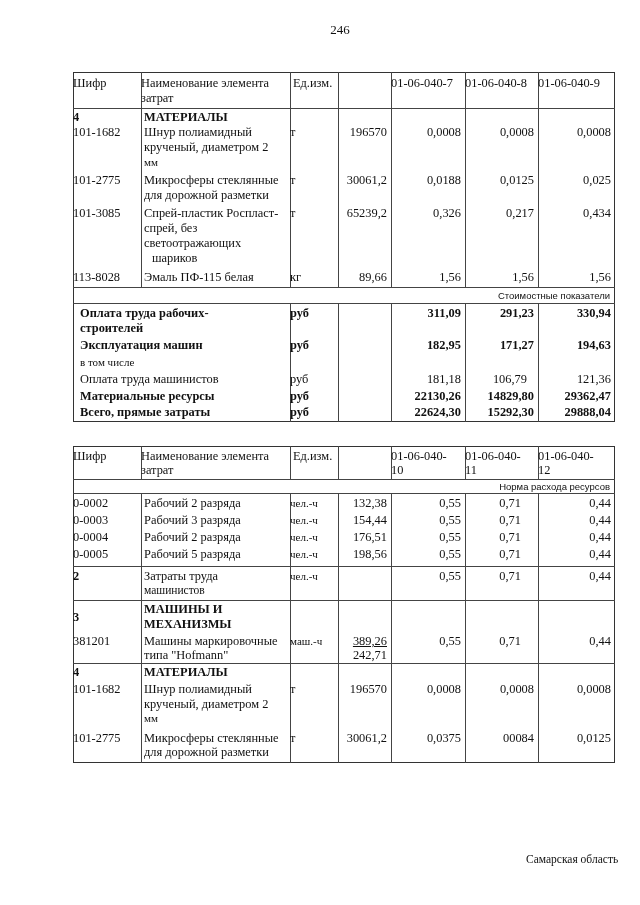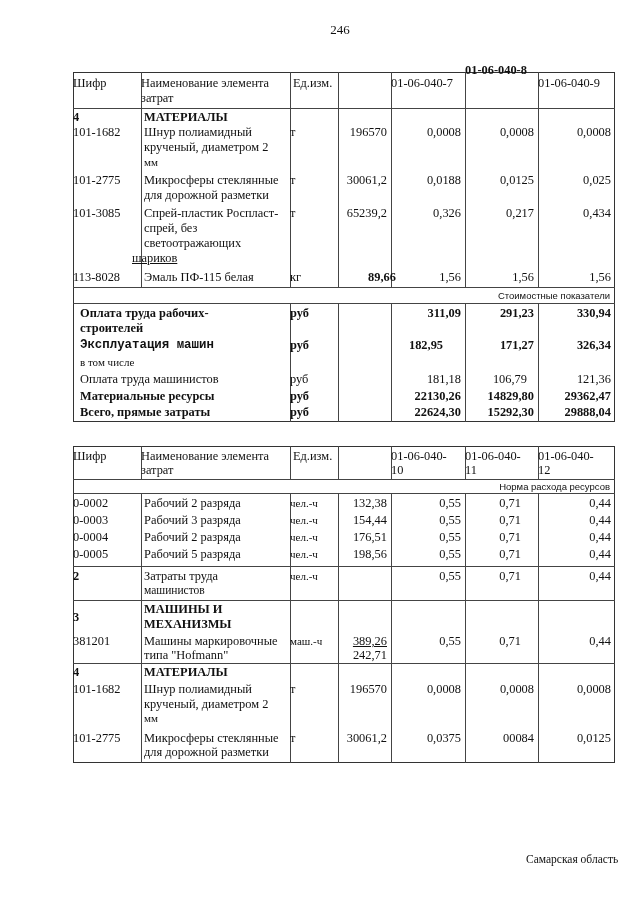--- a/index.html
+++ b/index.html
@@ -39,21 +39,21 @@
 
 <div class="hl" style="left:73px; top:108px; width:542px;"></div>
 <div class="hl" style="left:73px; top:287px; width:542px;"></div>
 <div class="hl" style="left:73px; top:303px; width:542px;"></div>
 
 <div class="c ctr" style="left:73px; top:76px; width:68px;">Шифр</div>
 <div class="c ctr" style="left:141px; top:76px; width:149px;">Наименование элемента</div>
 <div class="c ctr" style="left:141px; top:91px; width:149px;">затрат</div>
 <div class="c" style="left:293px; top:76px;">Ед.изм.</div>
 <div class="c ctr" style="left:391px; top:76px; width:74px;">01-06-040-7</div>
-<div class="c ctr" style="left:465px; top:63px; width:73px;font-weight:bold;">01-06-040-8</div>
+<div class="c ctr" style="left:465px; top:76px; width:73px;">01-06-040-8</div>
 <div class="c ctr" style="left:538px; top:76px; width:77px;">01-06-040-9</div>
 
 <div class="c ctr b" style="left:73px; top:110px; width:68px;">4</div>
 <div class="c b" style="left:144px; top:110px;">МАТЕРИАЛЫ</div>
 
 <div>
   <div class="c ctr" style="left:73px; top:125px; width:68px;">101-1682</div>
   <div class="c" style="left:144px; top:125px;">Шнур полиамидный</div>
   <div class="c" style="left:144px; top:140px;">крученый, диаметром 2</div>
   <div class="c" style="left:144px; top:155px; font-size:11px;">мм</div>
@@ -73,54 +73,54 @@
   <div class="c rt" style="left:391px; top:173px; width:70px;">0,0188</div>
   <div class="c rt" style="left:465px; top:173px; width:69px;">0,0125</div>
   <div class="c rt" style="left:538px; top:173px; width:73px;">0,025</div>
 </div>
 
 <div>
   <div class="c ctr" style="left:73px; top:206px; width:68px;">101-3085</div>
   <div class="c" style="left:144px; top:206px;">Спрей-пластик Роспласт-</div>
   <div class="c" style="left:144px; top:221px;">спрей, без</div>
   <div class="c" style="left:144px; top:236px;">светоотражающих</div>
-  <div class="c" style="left:132px; top:251px;text-decoration:underline;">шариков</div>
+  <div class="c" style="left:152px; top:251px;">шариков</div>
   <div class="c ctr" style="left:290px; top:206px; width:48px;">т</div>
   <div class="c rt" style="left:338px; top:206px; width:49px;">65239,2</div>
   <div class="c rt" style="left:391px; top:206px; width:70px;">0,326</div>
   <div class="c rt" style="left:465px; top:206px; width:69px;">0,217</div>
   <div class="c rt" style="left:538px; top:206px; width:73px;">0,434</div>
 </div>
 
 <div>
   <div class="c ctr" style="left:73px; top:270px; width:68px;">113-8028</div>
   <div class="c" style="left:144px; top:270px;">Эмаль ПФ-115 белая</div>
   <div class="c ctr" style="left:290px; top:270px; width:48px;">кг</div>
-  <div class="c rt" style="left:347px; top:270px; width:49px;font-weight:bold;">89,66</div>
+  <div class="c rt" style="left:338px; top:270px; width:49px;">89,66</div>
   <div class="c rt" style="left:391px; top:270px; width:70px;">1,56</div>
   <div class="c rt" style="left:465px; top:270px; width:69px;">1,56</div>
   <div class="c rt" style="left:538px; top:270px; width:73px;">1,56</div>
 </div>
 
 <div class="c rt sans-note" style="left:391px; top:289px; width:219px; line-height:13px;">Стоимостные показатели</div>
 
 <div>
   <div class="c b" style="left:80px; top:306px;">Оплата труда рабочих-</div>
   <div class="c b" style="left:80px; top:321px;">строителей</div>
   <div class="c ctr b" style="left:290px; top:306px; width:48px;">руб</div>
   <div class="c rt b" style="left:391px; top:306px; width:70px;">311,09</div>
   <div class="c rt b" style="left:465px; top:306px; width:69px;">291,23</div>
   <div class="c rt b" style="left:538px; top:306px; width:73px;">330,94</div>
 </div>
 <div>
-  <div class="c b" style="left:80px; top:338px;font-family:Liberation Mono, monospace;">Эксплуатация машин</div>
+  <div class="c b" style="left:80px; top:338px;">Эксплуатация машин</div>
   <div class="c ctr b" style="left:290px; top:338px; width:48px;">руб</div>
-  <div class="c rt b" style="left:391px; top:338px; width:70px;text-align:center;">182,95</div>
+  <div class="c rt b" style="left:391px; top:338px; width:70px;">182,95</div>
   <div class="c rt b" style="left:465px; top:338px; width:69px;">171,27</div>
-  <div class="c rt b" style="left:538px; top:338px; width:73px;">326,34</div>
+  <div class="c rt b" style="left:538px; top:338px; width:73px;">194,63</div>
 </div>
 <div>
   <div class="c" style="left:80px; top:355px; font-size:11px;">в том числе</div>
 </div>
 <div>
   <div class="c" style="left:80px; top:372px;">Оплата труда машинистов</div>
   <div class="c ctr" style="left:290px; top:372px; width:48px;">руб</div>
   <div class="c rt" style="left:391px; top:372px; width:70px;">181,18</div>
   <div class="c rt" style="left:458px; top:372px; width:69px;">106,79</div>
   <div class="c rt" style="left:538px; top:372px; width:73px;">121,36</div>

